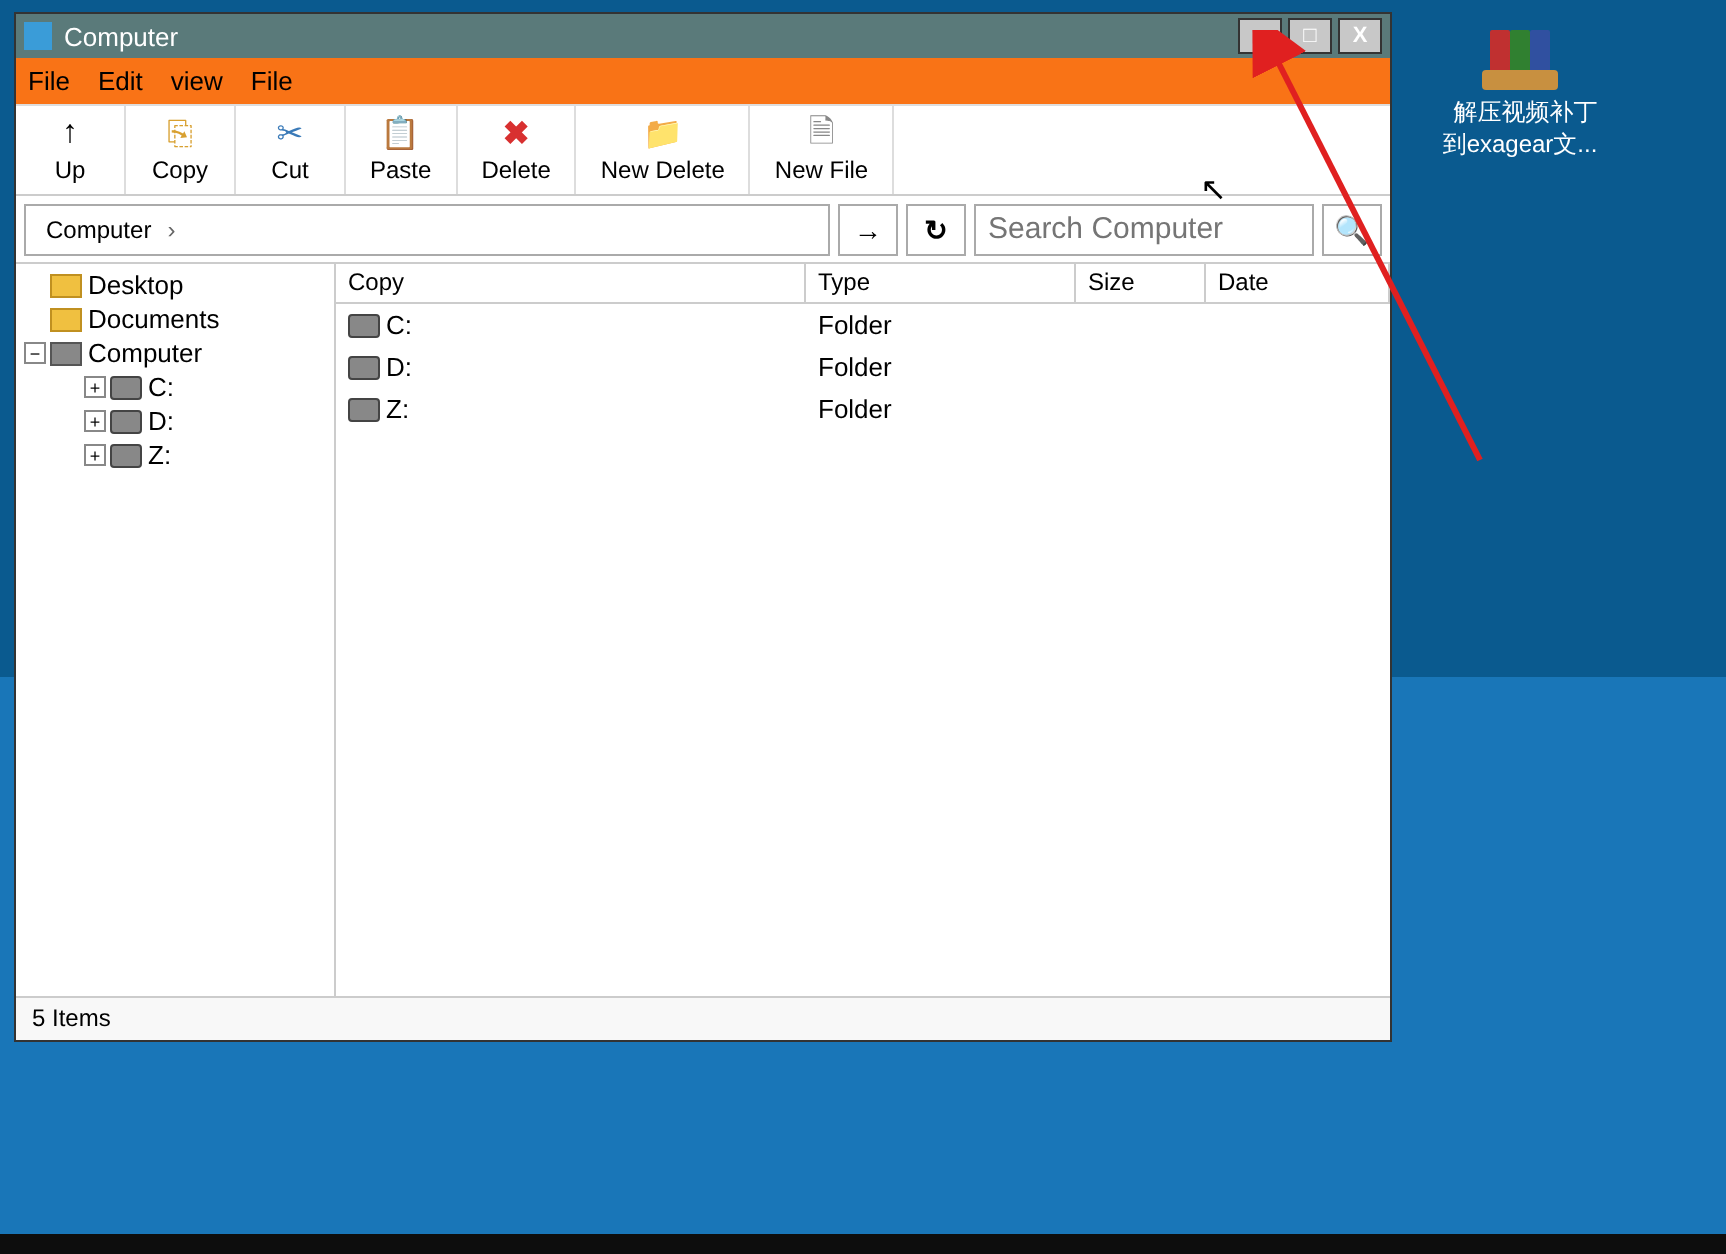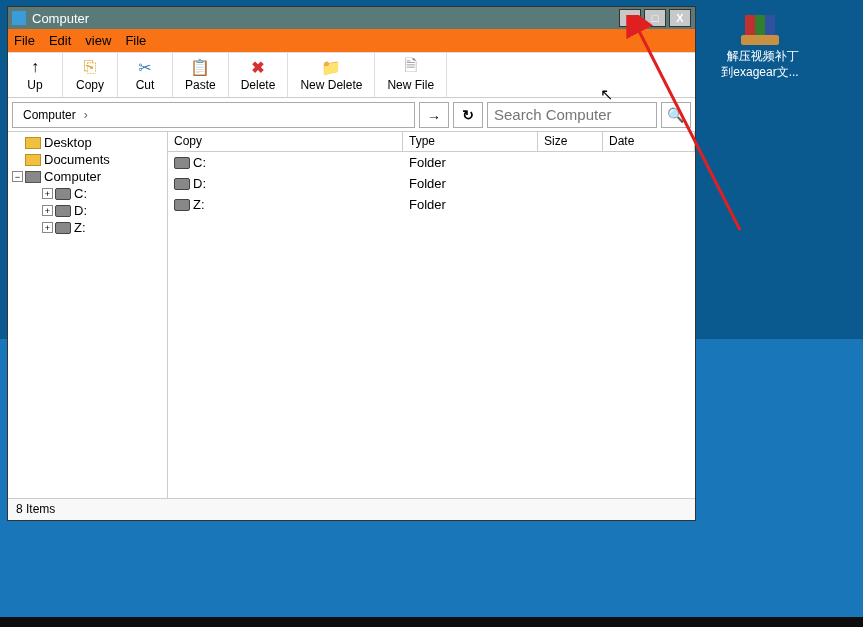--- a/index.html
+++ b/index.html
@@ -271,21 +271,21 @@
             </div>
           <div class="lv-cell col-type">Folder</div>
           <div class="lv-cell col-size"></div>
           <div class="lv-cell col-date"></div>
         </div>
       </div>
     </div>
   </div>
 
   <div class="statusbar">
-    <span>8 Items</span>
+    <span>5 Items</span>
   </div>
 </div>
 
 <div class="desktop-icon">
   <div class="di-img">
     <div class="book" style="left:6px;background:#c03030"></div>
     <div class="book" style="left:16px;background:#308030"></div>
     <div class="book" style="left:26px;background:#3050a0"></div>
     <div style="position:absolute;bottom:0;left:2px;width:38px;height:10px;background:#c89040;border-radius:2px"></div>
   </div>

